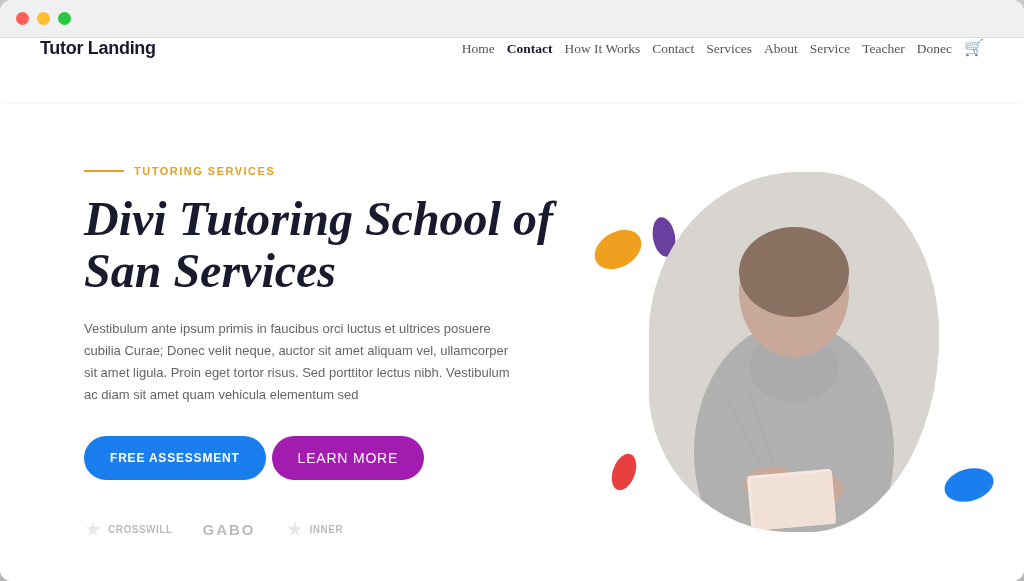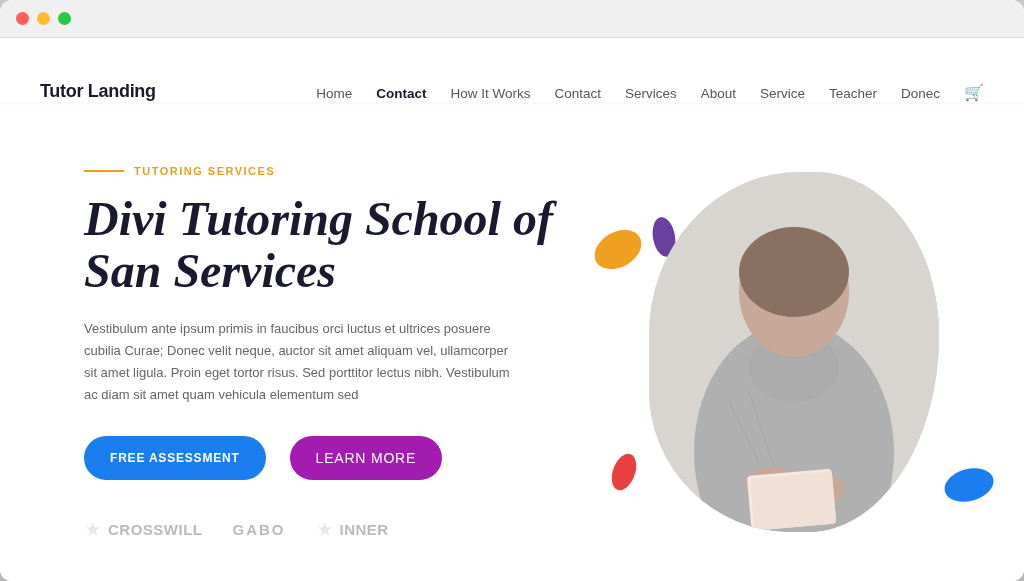--- a/index.html
+++ b/index.html
@@ -50,41 +50,42 @@
       overflow: hidden;
       display: flex;
       flex-direction: column;
     }
 
     
     .navbar {
       background: #fff;
       height: 64px;
       display: flex;
-      align-items: flex-end;
+      align-items: flex-start;
       padding: 0 40px;
       box-shadow: 0 1px 4px rgba(0,0,0,0.05);
       flex-shrink: 0;
       position: relative;
       z-index: 10;
     }
 
     .brand {
       font-size: 18px;
       font-weight: 700;
       color: #1a1a2e;
       letter-spacing: -0.3px;
     }
 
     .nav-links {
       margin-left: auto;
       display: flex;
       align-items: center;
-      gap: 24px;
+      gap: 12px;
       list-style: none;
+      font-family: Liberation Serif, serif;
     }
 
     .nav-links li a {
       text-decoration: none;
       color: #555;
       font-size: 13.5px;
       font-weight: 500;
       transition: color 0.2s;
     }
 
@@ -152,21 +153,21 @@
     .hero-description {
       font-size: 13px;
       line-height: 1.7;
       color: #666;
       max-width: 430px;
       margin-bottom: 30px;
     }
 
     .hero-buttons {
       display: flex;
-      gap: 24px;
+      gap: 6px;
       margin-bottom: 40px;
     }
 
     .btn-primary {
       background: #1a7eef;
       color: #fff;
       border: none;
       padding: 14px 26px;
       border-radius: 30px;
       font-size: 12px;
@@ -201,21 +202,21 @@
       gap: 6px;
       opacity: 0.4;
     }
 
     .brand-logo-icon {
       width: 18px;
       height: 18px;
     }
 
     .brand-logo-text {
-      font-size: 15px;
+      font-size: 10px;
       font-weight: 700;
       color: #555;
       letter-spacing: 0.5px;
       text-transform: uppercase;
     }
 
     
     .hero-right {
       flex: 0 0 45%;
       position: relative;

